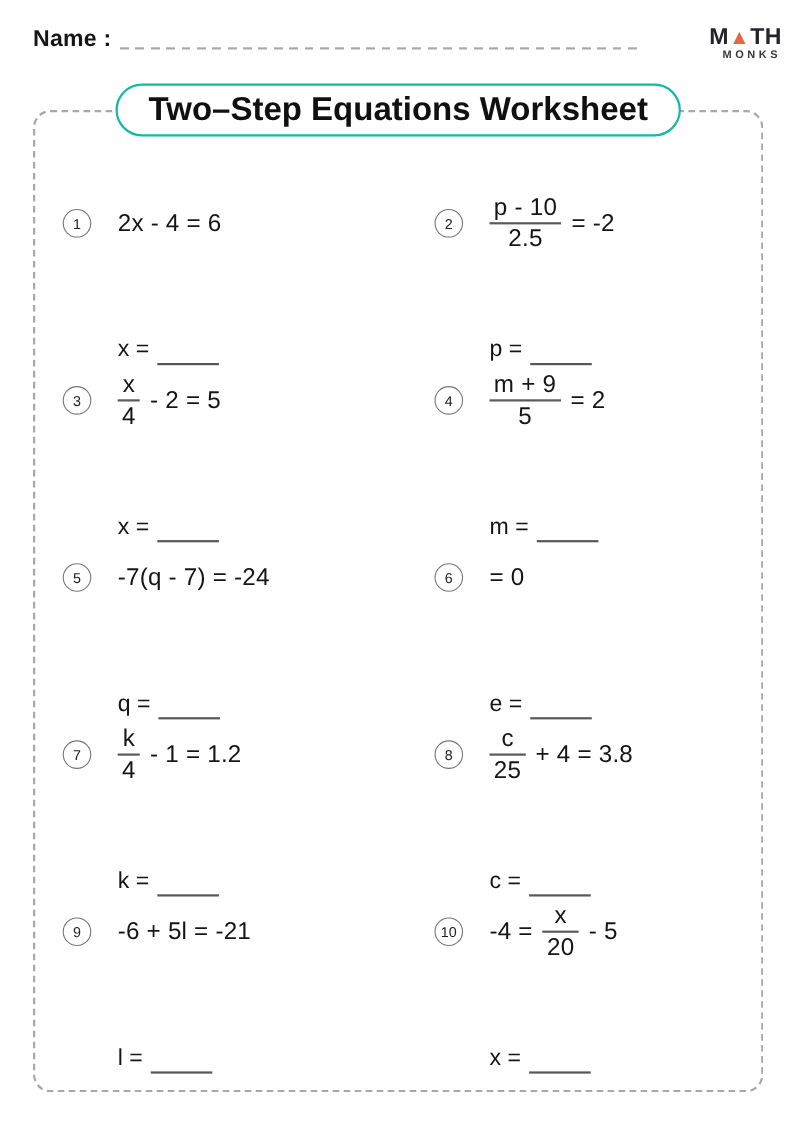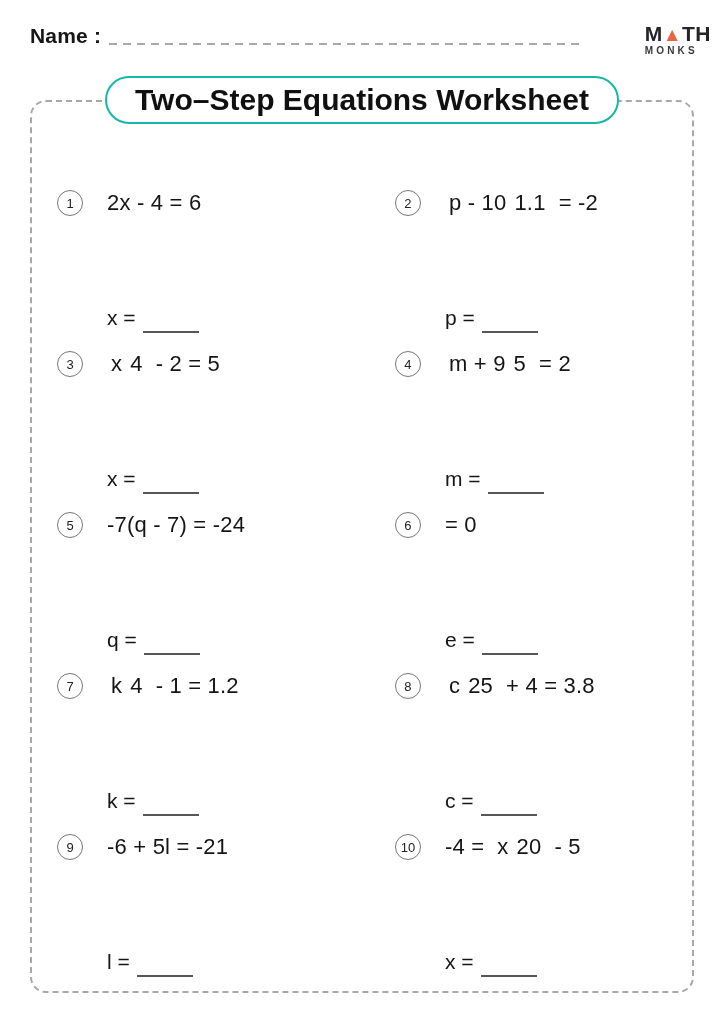--- a/index.html
+++ b/index.html
@@ -8,21 +8,21 @@
     font-family:"Liberation Sans", sans-serif; color:#1c1c1c; overflow:hidden;
   }
 
   
   .name-row { position:absolute; top:24px; left:30px; display:flex; align-items:flex-end; }
   .name-label { font-size:21px; font-weight:600; color:#161616; letter-spacing:0.2px; }
   .name-line {
     width:472px; height:2px; margin-left:8px; margin-bottom:3px;
     background-image:repeating-linear-gradient(90deg,#a9a9a9 0 8px,transparent 8px 14px);
   }
-  .logo { position:absolute; top:23px; right:13px; line-height:1; }
+  .logo { position:absolute; top:23px; right:13px; text-align:right; line-height:1; }
   .logo-top { font-size:21px; font-weight:700; letter-spacing:0.5px; color:#25242a; }
   .logo-tri { color:#e86442; font-size:19px; }
   .logo-bottom { font-size:10px; font-weight:700; letter-spacing:3.2px; color:#39383f; margin-top:2px; padding-right:1px; }
 
   
   .box {
     position:absolute; left:30px; top:100px; width:664px; height:893px;
     border:2px dashed #a8a8a8; border-radius:16px; box-sizing:border-box;
   }
 
@@ -44,21 +44,21 @@
   .cell { position:relative; width:332px; box-sizing:border-box; }
   .cell.left  { padding-left:25px; }
   .cell.right { padding-left:33px; }
   .eqrow { display:flex; align-items:center; gap:24px; min-height:58px; }
   .badge {
     flex:0 0 auto; width:26px; height:26px; border:1.3px solid #777; border-radius:50%;
     display:flex; align-items:center; justify-content:center;
     font-size:13px; color:#222; box-sizing:border-box;
   }
   .eq { display:flex; align-items:center; gap:9px; font-size:22px; color:#151515; letter-spacing:0.2px; }
-  .frac { display:inline-flex; flex-direction:row; align-items:center; line-height:1.12; }
+  .frac { display:inline-flex; flex-direction:column; align-items:center; line-height:1.12; }
   .frac .bar { align-self:stretch; height:2px; background:#5a5a5a; margin:1px 0; }
   .frac .num, .frac .den { padding:0 4px; }
 
   .answer { position:absolute; bottom:5px; display:flex; align-items:baseline; font-size:21px; color:#151515; }
   .cell.left  .answer { left:75px; }
   .cell.right .answer { left:83px; }
   .blank {
     display:inline-block; width:56px; height:14px; margin-left:7px;
     border-bottom:2px solid #575757; transform:translateY(8px);
   }
@@ -102,21 +102,21 @@
         <div class="cell right">
           <div class="eqrow">
             <span class="badge">
                 <span>2</span>
               </span>
             <span class="eq">
 
               <span class="frac">
                   <span class="num">p - 10</span>
                   <span class="bar"></span>
-                  <span class="den">1.1</span>
+                  <span class="den">2.5</span>
                 </span>
               <span>= -2</span>
             </span>
           </div>
           <div class="answer">
             <span>p =</span>
             <span class="blank"></span>
           </div>
         </div>
       </div>

